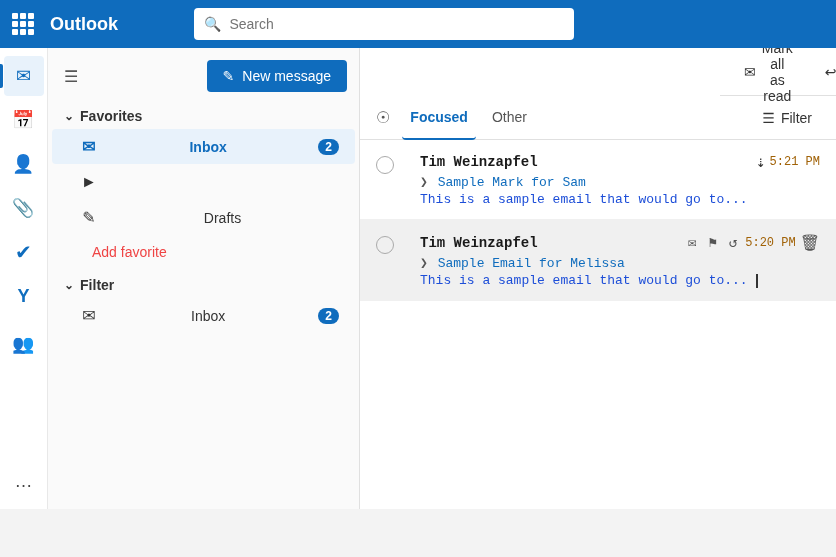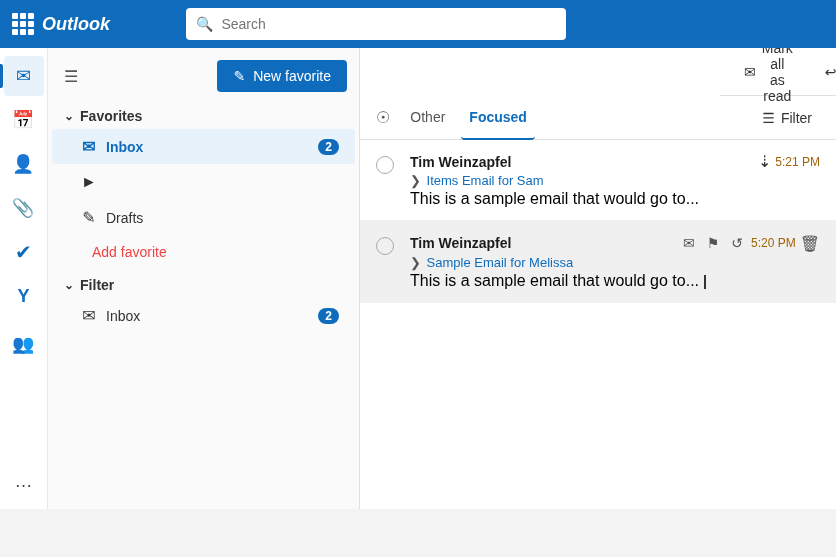--- a/index.html
+++ b/index.html
@@ -2,21 +2,21 @@
 <html><head>
   <meta charset="utf-8">
   <style>
     * { margin: 0; padding: 0; box-sizing: border-box; }
     body { font-family: 'Segoe UI', Arial, sans-serif; width: 836px; height: 557px; overflow: hidden; background: #f3f3f3; }
 
     
     .top-bar {
       display: flex; align-items: center; background: #0f6cbd; height: 48px; padding: 0 12px; gap: 16px;
     }
-    .top-bar-logo { display: flex; align-items: center; gap: 8px; font-style: italic; }
+    .top-bar-logo { display: flex; align-items: center; gap: 16px; }
     .grid-icon { display: grid; grid-template-columns: repeat(3,6px); grid-template-rows: repeat(3,6px); gap: 2px; }
     .grid-dot { background: white; border-radius: 1px; }
     .app-title { color: white; font-size: 18px; font-weight: 600; }
     .search-bar {
       flex: 1; max-width: 380px; margin-left: 60px; background: white; border-radius: 4px;
       display: flex; align-items: center; padding: 0 10px; height: 32px; gap: 8px;
     }
     .search-icon-wrap { color: #666; font-size: 14px; }
     .search-input { border: none; outline: none; flex: 1; font-size: 14px; color: #333; background: transparent; }
 
@@ -72,21 +72,21 @@
       display: flex; align-items: center; gap: 6px; padding: 8px 16px 4px 16px;
       font-size: 14px; font-weight: 600; color: #333; cursor: pointer;
     }
     .nav-item {
       display: flex; align-items: center; padding: 8px 16px 8px 28px;
       cursor: pointer; font-size: 14px; color: #333; border-radius: 4px; margin: 1px 4px;
       gap: 8px; position: relative;
     }
     .nav-item.active { background: #e8f2fb; color: #0f6cbd; font-weight: 600; }
     .nav-item-icon { font-size: 16px; width: 18px; text-align: center; }
-    .nav-item-label { flex: 1; }
+    .nav-item-label { flex: 1; text-align: center; }
     .nav-badge {
       background: #0f6cbd; color: white; border-radius: 10px; padding: 1px 7px;
       font-size: 12px; font-weight: 600; min-width: 20px; text-align: center;
     }
     .nav-item.active .nav-badge { background: #0f6cbd; }
     .add-favorite { color: #0f6cbd; padding-left: 40px; }
 
     
     .email-panel {
       flex: 1; background: white; display: flex; flex-direction: column; overflow: hidden;
@@ -104,35 +104,35 @@
     .tab-btn.active { color: #0f6cbd; border-bottom: 2px solid #0f6cbd; font-weight: 600; }
     .filter-btn {
       margin-left: auto; background: none; border: none; cursor: pointer; font-size: 14px;
       color: #333; display: flex; align-items: center; gap: 6px; padding: 4px 8px; border-radius: 4px;
     }
 
     
     .email-list { overflow-y: auto; flex: 1; }
     .email-item {
       display: flex; padding: 12px 16px; border-bottom: 1px solid #f0f0f0;
-      cursor: pointer; align-items: flex-start; gap: 16px; position: relative;
+      cursor: pointer; align-items: flex-start; gap: 26px; position: relative; font-family: Liberation Mono, monospace;
     }
     .email-item.hovered { background: #f0f0f0; }
     .email-checkbox { margin-top: 4px; }
     .email-checkbox-circle {
       width: 18px; height: 18px; border: 1.5px solid #aaa; border-radius: 50%;
       cursor: pointer; display: flex; align-items: center; justify-content: center;
     }
     .email-content { flex: 1; }
     .email-header-row { display: flex; align-items: center; justify-content: space-between; margin-bottom: 2px; }
     .email-sender { font-size: 14px; font-weight: 600; color: #1a1a1a; }
     .email-time { font-size: 12px; color: #a16207; }
     .email-subject { font-size: 13px; color: #0f6cbd; font-weight: 500; margin-bottom: 2px; }
     .email-subject span.chevron { color: #555; font-weight: normal; margin-right: 2px; }
-    .email-preview { font-size: 16px; color: #000000; }
+    .email-preview { font-size: 13px; color: #1d4ed8; }
     .email-actions { display: flex; gap: 4px; align-items: center; }
     .email-action-icon { font-size: 14px; color: #555; cursor: pointer; padding: 2px 4px; border-radius: 3px; }
     .download-icon { font-size: 16px; color: #333; }
     .trash-icon { color: #555; font-size: 16px; cursor: pointer; }
     .cursor-indicator { display: inline-block; }
   </style>
 </head>
 <body>
 
 <div class="top-bar">
@@ -169,21 +169,21 @@
     <div class="sidebar-icons-bottom">
       <div class="sidebar-icon-btn">…</div>
     </div>
   </div>
 
   <div class="nav-panel">
     <div class="nav-top-row">
       <button class="hamburger-btn">☰</button>
       <button class="new-msg-btn">
         <span>✎</span>
-        <span>New favorite</span>
+        <span>New message</span>
       </button>
     </div>
 
     <div class="section-header">
       <span style="font-size:12px;">⌄</span>
       <span>Favorites</span>
     </div>
 
     <div class="nav-item active">
       <span class="nav-item-icon">✉</span>
@@ -224,25 +224,25 @@
         <span>Mark all as read</span>
       </button>
       <button class="action-btn">
         <span>↩</span>
 
       </button>
     </div>
 
     <div class="tabs-row">
       <span class="tab-check">☉</span>
+      <button class="tab-btn active">
+        <span>Focused</span>
+      </button>
       <button class="tab-btn">
         <span>Other</span>
-      </button>
-      <button class="tab-btn active">
-        <span>Focused</span>
       </button>
       <button class="filter-btn">
         <span>☰</span>
         <span>Filter</span>
       </button>
     </div>
 
     <div class="email-list">
 
       <div class="email-item">
@@ -252,21 +252,21 @@
         <div class="email-content">
           <div class="email-header-row">
             <span class="email-sender">Tim Weinzapfel</span>
             <div class="email-actions">
               <span class="download-icon">⇣</span>
               <span class="email-time">5:21 PM</span>
             </div>
           </div>
           <div class="email-subject">
             <span class="chevron">❯</span>
-            <span>Items Email for Sam</span>
+            <span>Sample Mark for Sam</span>
           </div>
           <div class="email-preview">This is a sample email that would go to...</div>
         </div>
       </div>
 
       <div class="email-item hovered">
         <div class="email-checkbox">
           <div class="email-checkbox-circle"></div>
         </div>
         <div class="email-content">

